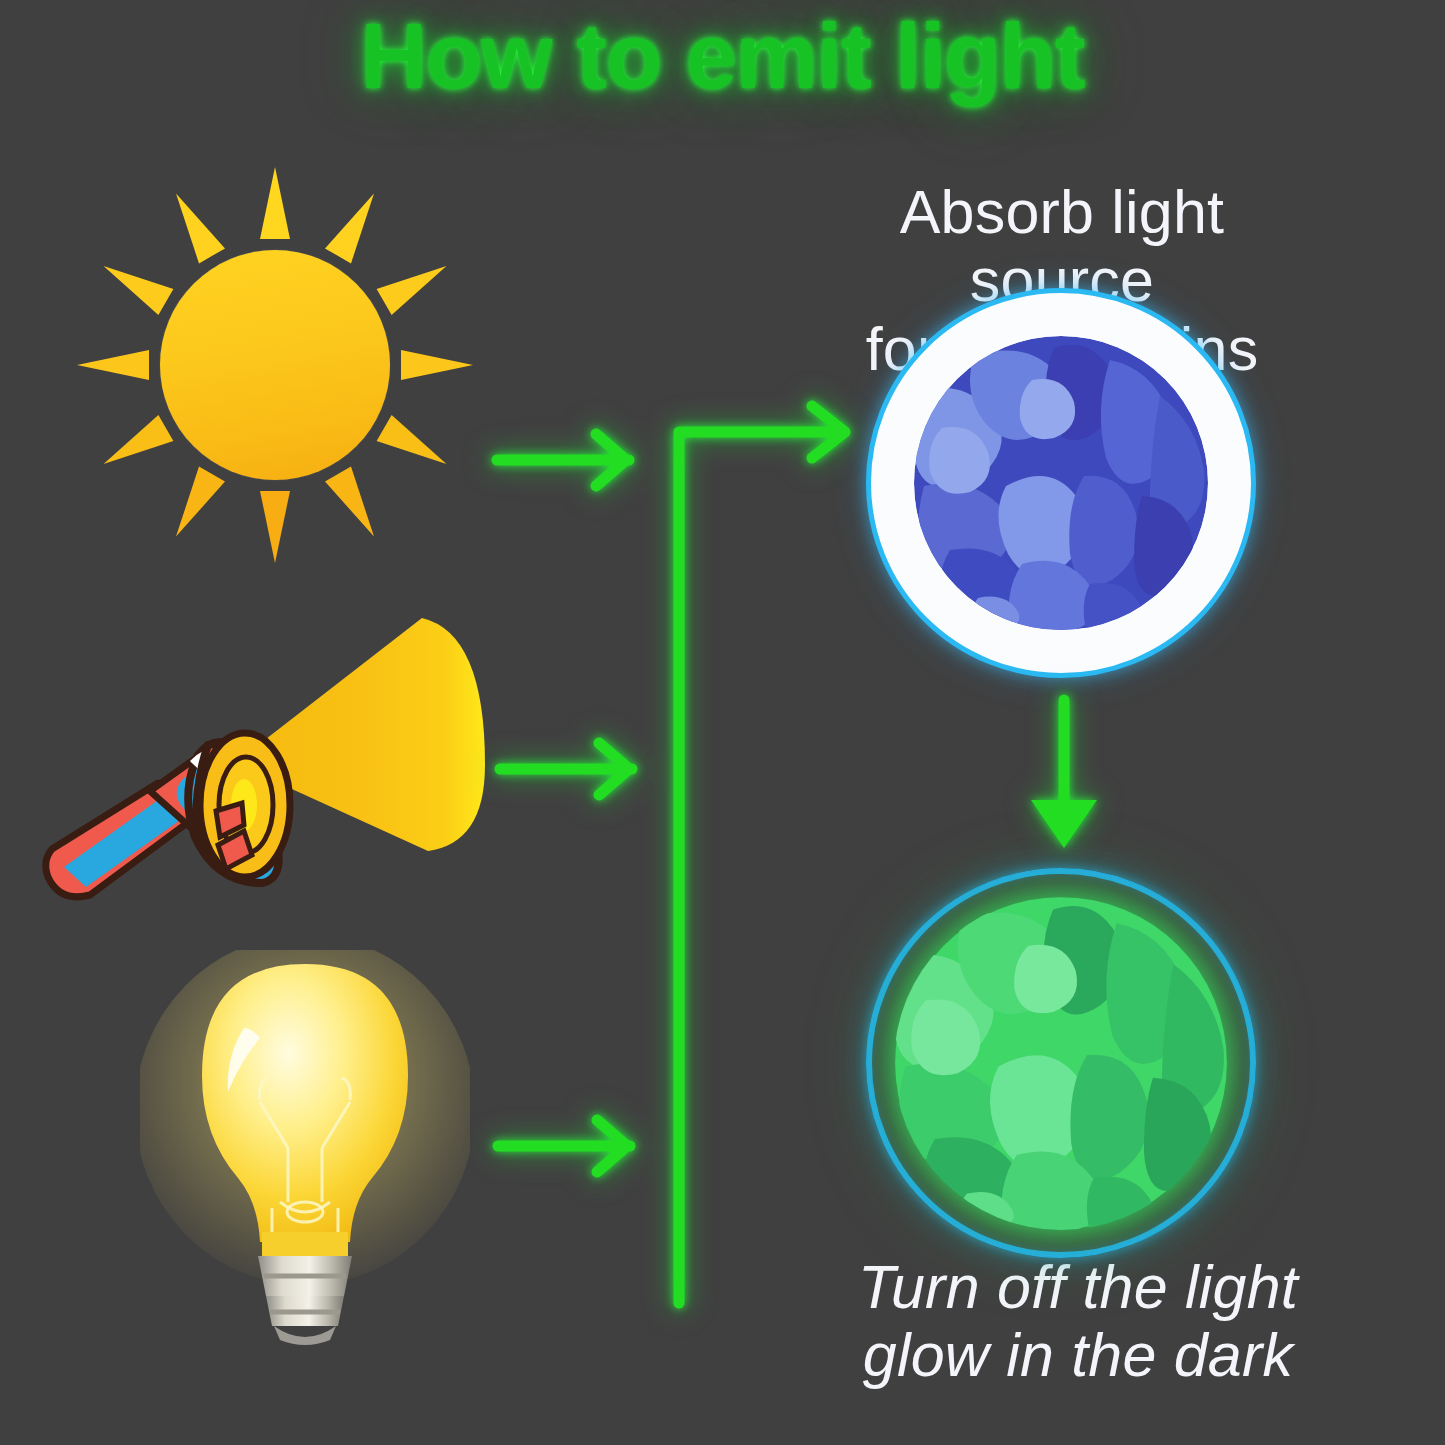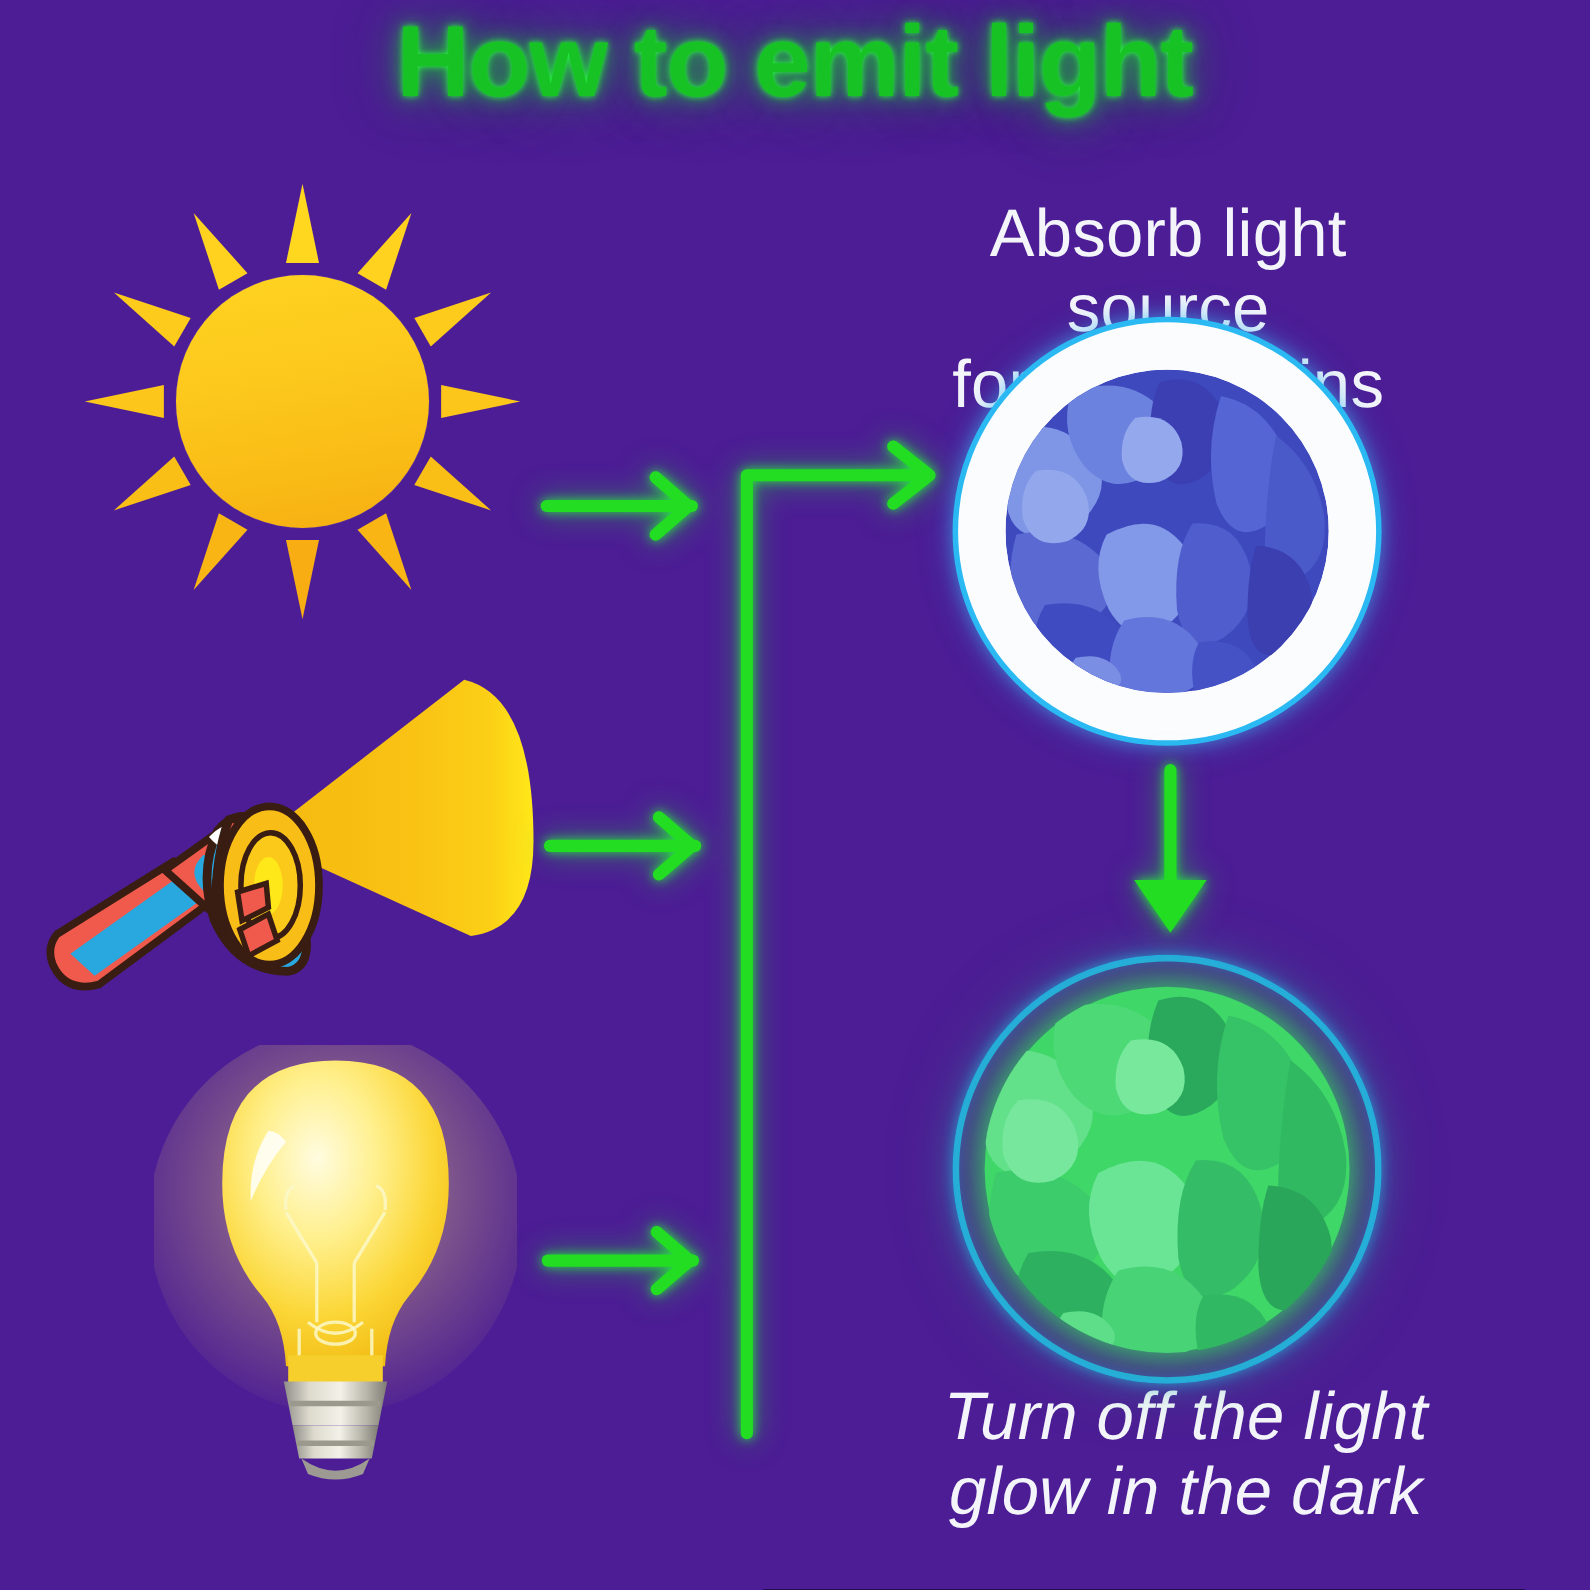--- a/index.html
+++ b/index.html
@@ -1,20 +1,20 @@
 <!DOCTYPE html>
 <html><head>
 <meta charset="utf-8">
 <style>
   html,body{margin:0;padding:0;background:#06021c;}
   body{font-family:"Liberation Sans",sans-serif;}
   .stage{
     position:relative;
     width:1445px;height:1445px;
-    background:#4c1d95;
+    background:#404040;
     overflow:hidden;
   }
 
   
   .title{
     position:absolute;left:0;top:4px;width:100%;
     text-align:center;
     font-size:92px;
     font-weight:bold;
     letter-spacing:-1px;

